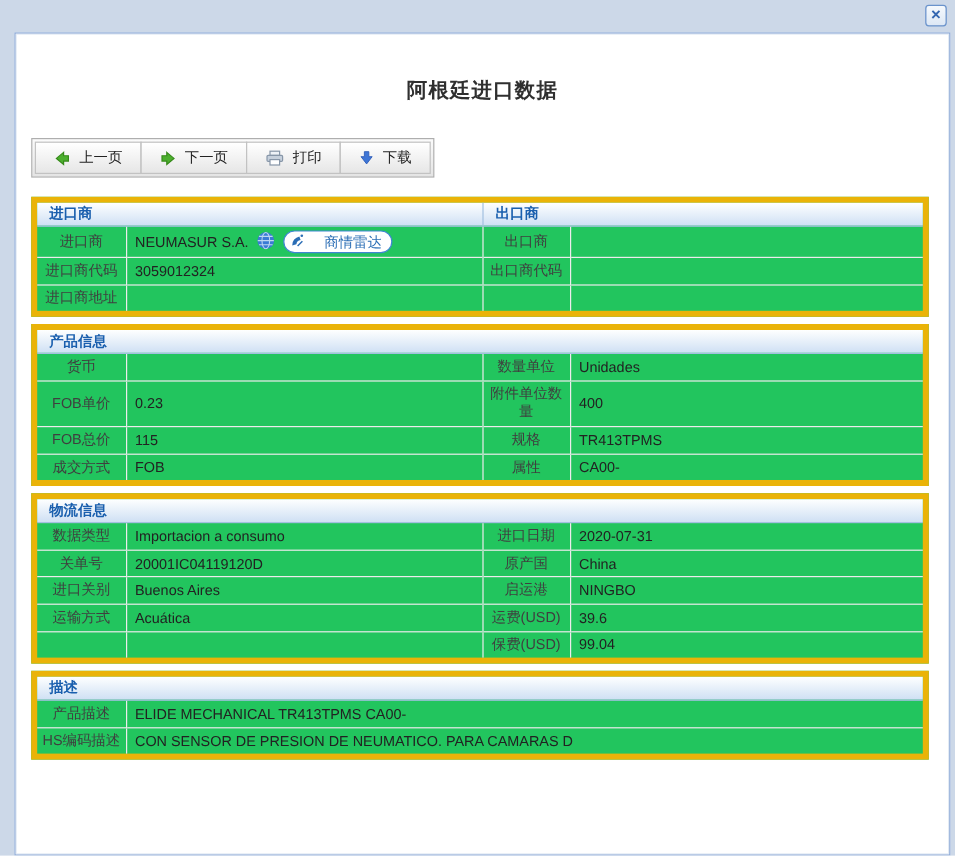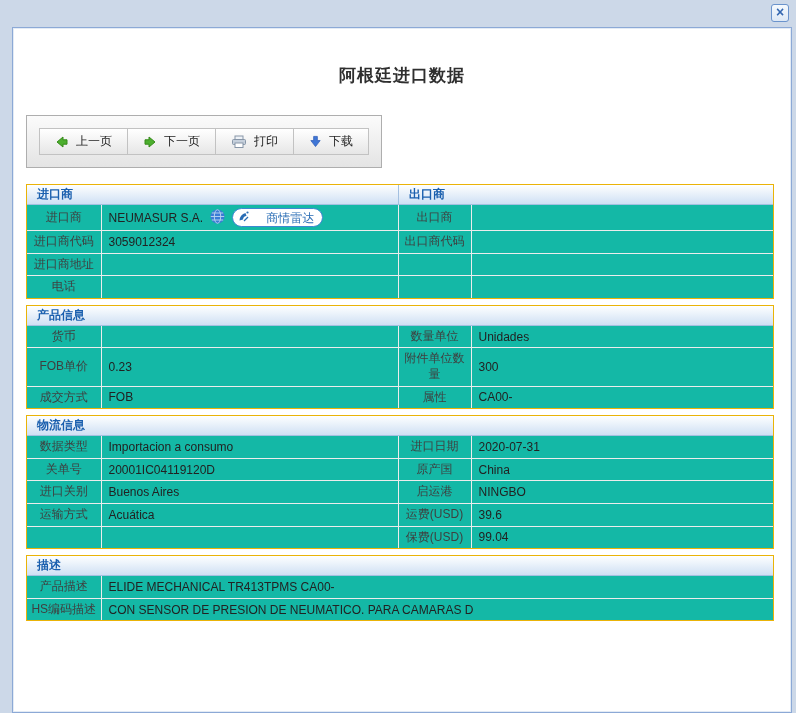--- a/index.html
+++ b/index.html
@@ -31,39 +31,39 @@
     text-align:center;
     font-size:17px; font-weight:bold; color:#2f2f2f;
     letter-spacing:1px;
   }
   
   .toolbar {
     display:inline-flex;
     margin:28px 0 0 13px;
     border:1px solid #aeaeae;
     background:linear-gradient(#fbfbfb,#e4e4e4);
-    padding:12px;
+    padding:2px;
   }
   .tb-btn {
     display:flex; align-items:center; gap:7px;
     padding:4px 15px;
     font-size:12px; color:#222;
     background:linear-gradient(#ffffff,#e6e6e6);
     border:1px solid #c2c2c2;
     margin-left:-1px;
     cursor:pointer; white-space:nowrap;
   }
   .tb-btn:first-child { margin-left:0; }
   .tb-btn svg { display:block; }
   
   .sections { margin:16px 17px 0 13px; }
   .section {
-    border:1px solid #eab308;
+    border:5px solid #eab308;
     margin-bottom:6px;
-    background:#14b8a6;
+    background:#22c55e;
   }
   .sec-header {
     height:20px; line-height:19px;
     background:linear-gradient(#feffff,#cfe0f4);
     border-bottom:1px solid #a3c0e0;
     color:#1a5fae; font-size:12px; font-weight:bold;
     padding-left:10px;
     display:flex;
   }
   .sec-header .hcell { flex:0 0 auto; }
@@ -196,26 +196,20 @@
           <td class="val mid">3059012324</td>
           <td class="lbl">出口商代码</td>
           <td class="val"></td>
         </tr>
         <tr>
           <td class="lbl">进口商地址</td>
           <td class="val mid"></td>
           <td class="lbl"></td>
           <td class="val"></td>
         </tr>
-        <tr>
-          <td class="lbl">电话</td>
-          <td class="val mid"></td>
-          <td class="lbl"></td>
-          <td class="val"></td>
-        </tr>
       </tbody>
         </table>
     </div>
 
     <div class="section">
       <div class="sec-header">
         <div class="hcell">产品信息</div>
       </div>
       <table class="fields">
         <colgroup>
@@ -228,21 +222,27 @@
             <tr>
           <td class="lbl">货币</td>
           <td class="val mid"></td>
           <td class="lbl">数量单位</td>
           <td class="val">Unidades</td>
         </tr>
         <tr>
           <td class="lbl">FOB单价</td>
           <td class="val mid">0.23</td>
           <td class="lbl">附件单位数量</td>
-          <td class="val">300</td>
+          <td class="val">400</td>
+        </tr>
+        <tr>
+          <td class="lbl">FOB总价</td>
+          <td class="val mid">115</td>
+          <td class="lbl">规格</td>
+          <td class="val">TR413TPMS</td>
         </tr>
         <tr>
           <td class="lbl">成交方式</td>
           <td class="val mid">FOB</td>
           <td class="lbl">属性</td>
           <td class="val">CA00-</td>
         </tr>
       </tbody>
         </table>
     </div>

